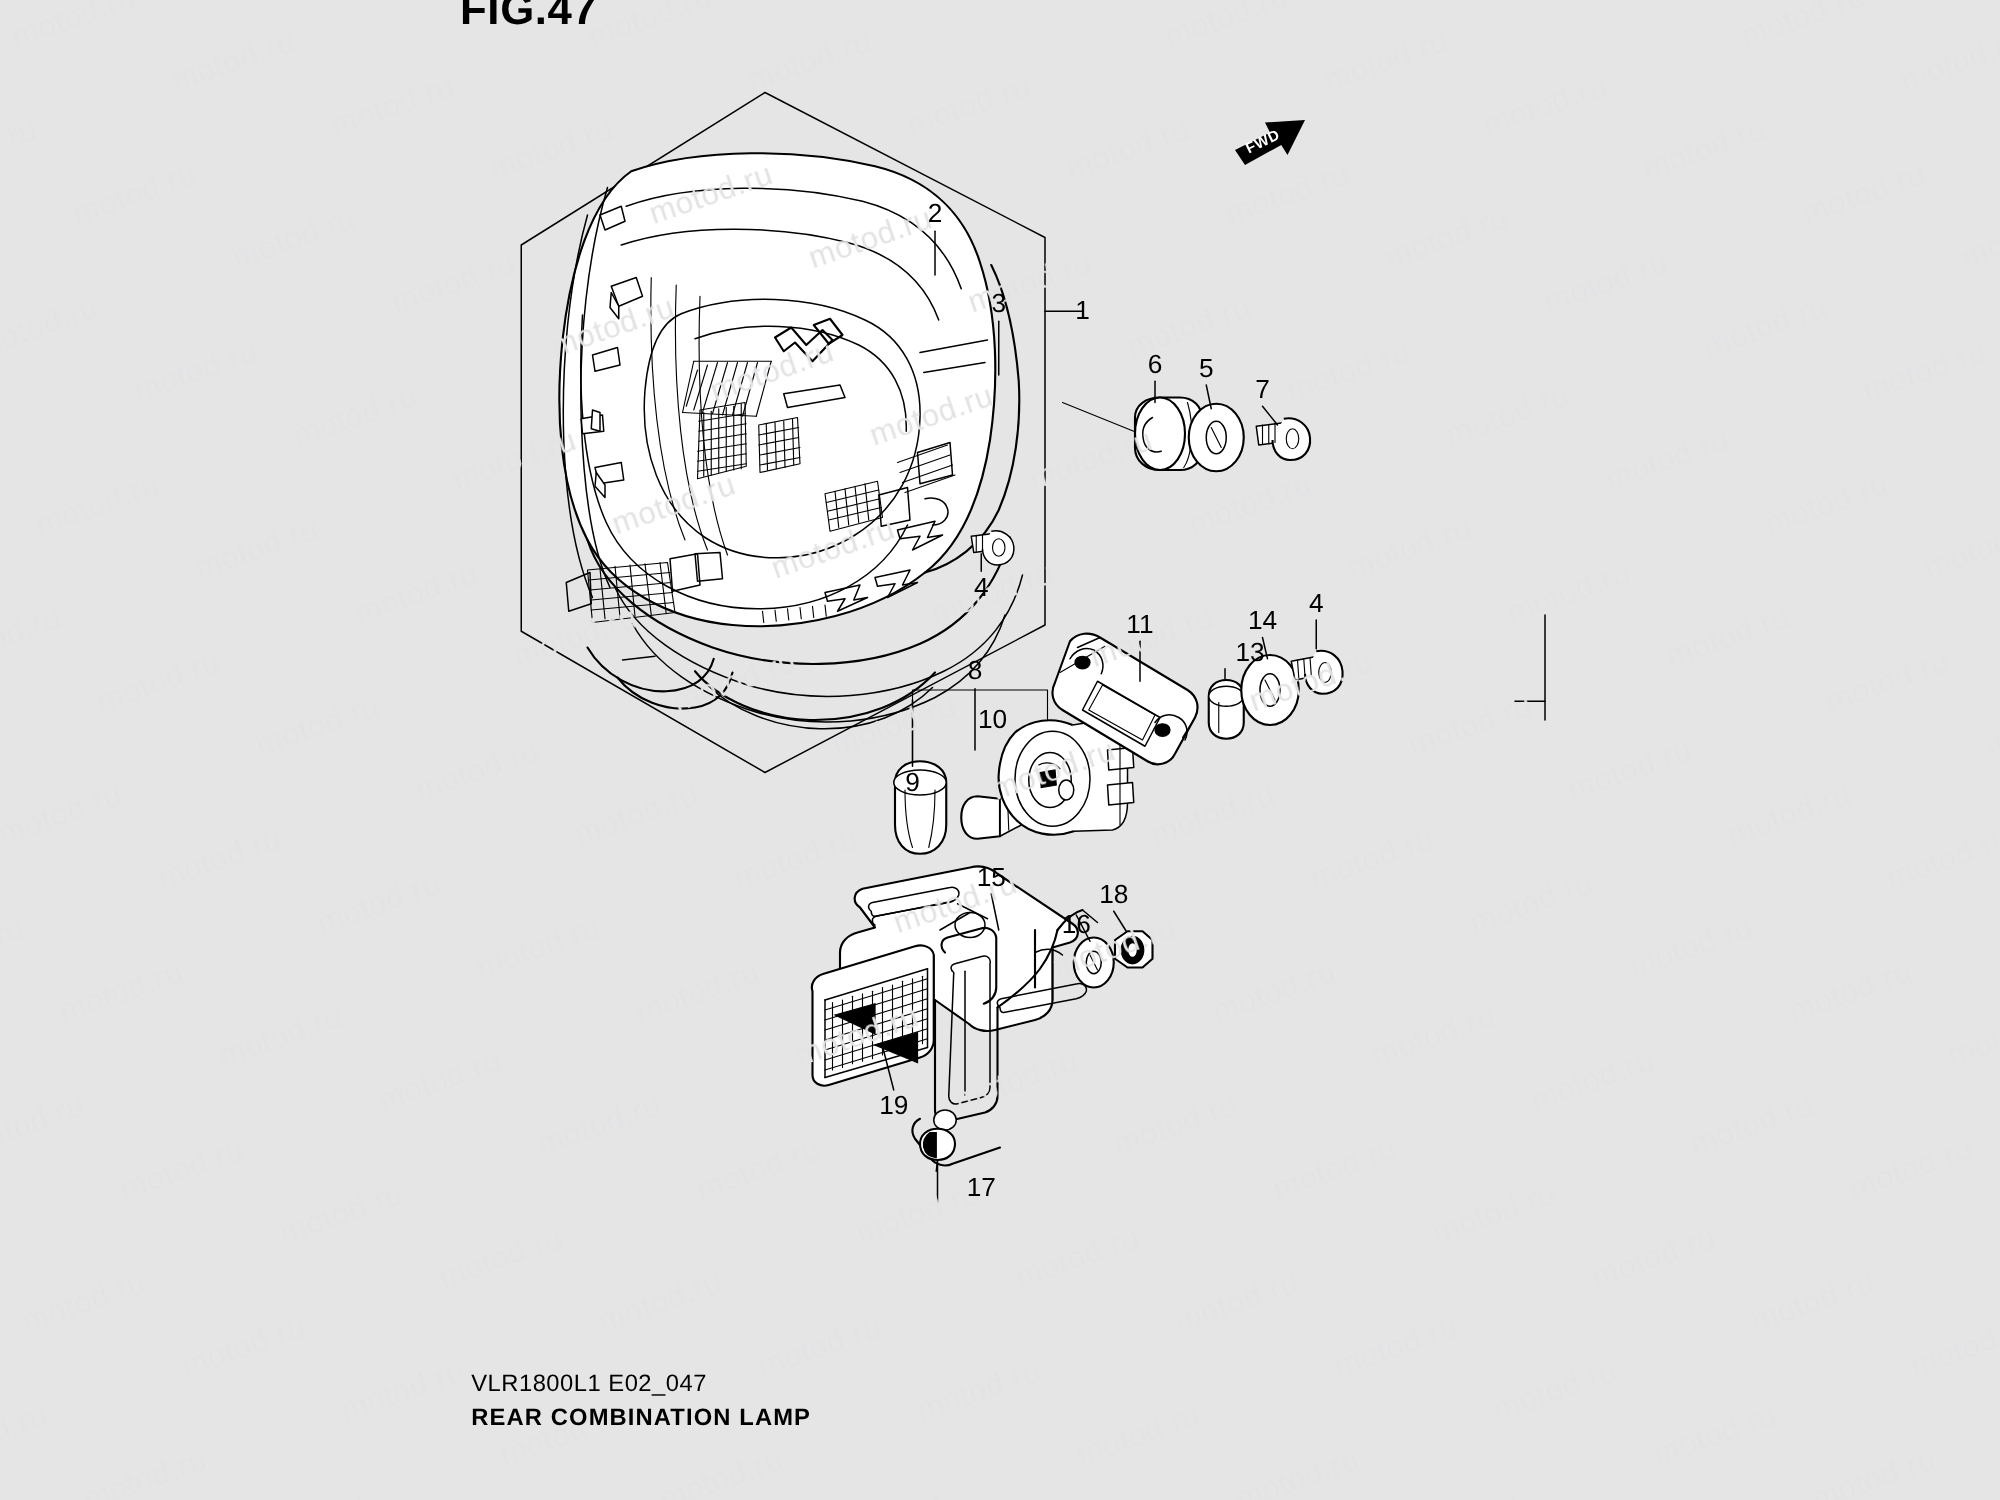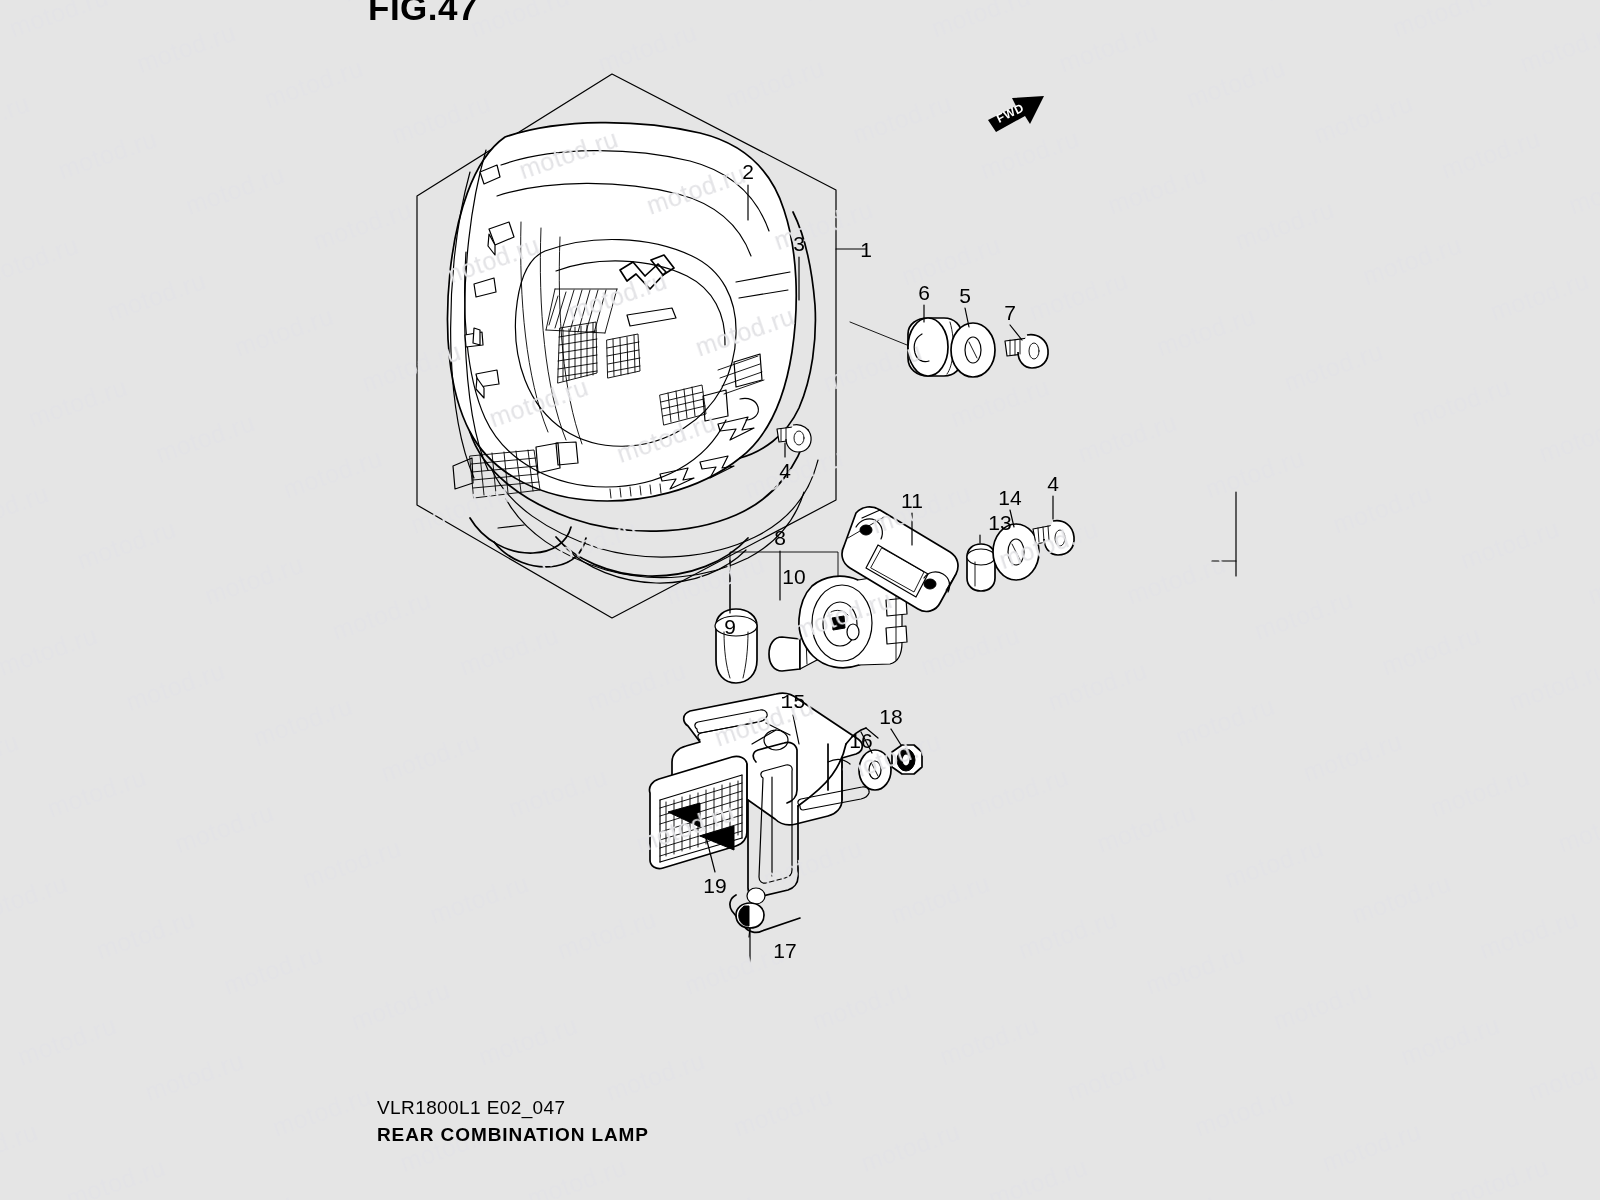--- a/index.html
+++ b/index.html
@@ -542,21 +542,21 @@
     <div class="callout" style="left:965px;  top:295px;">5</div>
     <div class="callout" style="left:924px;  top:292px;">6</div>
     <div class="callout" style="left:1010px; top:312px;">7</div>
     <div class="callout" style="left:780px;  top:537px;">8</div>
     <div class="callout" style="left:730px;  top:626px;">9</div>
     <div class="callout" style="left:782px;  top:576px;margin-left:12px;">10</div>
     <div class="callout" style="left:912px;  top:500px;">11</div>
     <div class="callout" style="left:1053px; top:483px;">4</div>
     <div class="callout" style="left:980px;  top:522px;margin-left:20px;">13</div>
     <div class="callout" style="left:1010px; top:497px;">14</div>
-    <div class="callout" style="left:793px;  top:702px;font-family:Liberation Mono, monospace;">15</div>
+    <div class="callout" style="left:793px;  top:702px;">15</div>
     <div class="callout" style="left:861px;  top:719px;margin-top:21px;">16</div>
     <div class="callout" style="left:749px;  top:950px;margin-left:36px;">17</div>
     <div class="callout" style="left:891px;  top:716px;">18</div>
     <div class="callout" style="left:715px;  top:885px;">19</div>
 
     <div class="caption" id="caption-model">VLR1800L1 E02_047</div>
     <div class="caption" id="caption-name">REAR COMBINATION LAMP</div>
   </div>
 
 </div>

